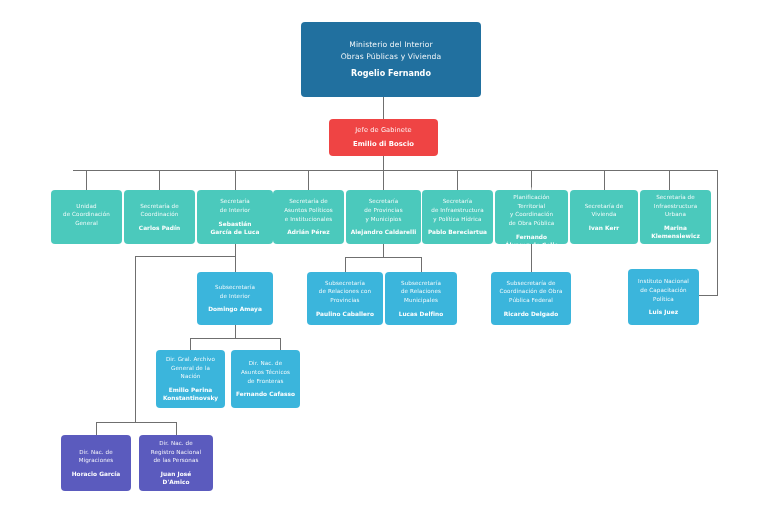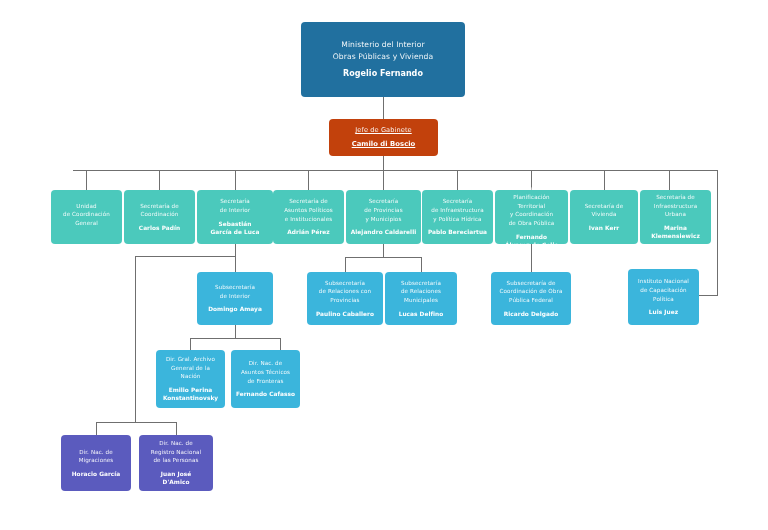--- a/index.html
+++ b/index.html
@@ -13,21 +13,21 @@
         padding:4px 4px;}
   .node .title{font-size:5.6px;line-height:1.55;font-weight:400;
                color:rgba(255,255,255,0.93);letter-spacing:.1px;
                white-space:pre-line;}
   .node .person{font-size:5.8px;line-height:1.45;font-weight:700;
                 color:#ffffff;letter-spacing:.05px;white-space:pre-line;}
   .node .person{margin-top:5px;}
 
   
   .c-dark{background:#21709F;}
-  .c-cyan{background:#c2410c;text-decoration:underline;}
+  .c-cyan{background:#ef4444;}
   .c-teal{background:#4BC9BC;}
   .c-blue{background:#3BB5DC;}
   .c-purple{background:#5B5BBE;}
 
   .root .title{font-size:7.6px;line-height:1.6;}
   .root .person{font-size:8px;margin-top:5px;}
   .chief .title{font-size:6.6px;}
   .chief .person{font-size:6.8px;margin-top:4px;}
 
   .ln{position:absolute;background:#6f6f6f;}
@@ -71,29 +71,29 @@
   <div class="ln lv" style="left:383px;top:244px;height:13px;"></div>
   <div class="ln lh" style="left:345px;top:257px;width:76px;"></div>
   <div class="ln lv" style="left:345px;top:257px;height:15px;"></div>
   <div class="ln lv" style="left:421px;top:257px;height:15px;"></div>
 
   <div class="ln lv" style="left:531px;top:244px;height:28px;"></div>
 
   <div class="ln lv" style="left:717px;top:170px;height:125px;"></div>
   <div class="ln lh" style="left:698px;top:295px;width:20px;"></div>
 
-  <div class="node c-dark root" style="left:301px;top:22px;width:164px;height:75px;">
+  <div class="node c-dark root" style="left:301px;top:22px;width:180px;height:75px;">
     <div class="title">Ministerio del Interior
 Obras Públicas y Vivienda</div>
     <div class="person">Rogelio Fernando</div>
   </div>
 
   <div class="node c-cyan chief" style="left:329px;top:119px;width:109px;height:37px;">
     <div class="title">Jefe de Gabinete</div>
-    <div class="person">Camilo di Boscio</div>
+    <div class="person">Emilio di Boscio</div>
   </div>
 
   <div class="node c-teal" style="left:51px;top:190px;width:71px;height:54px;">
     <div class="title">Unidad
 de Coordinación
 General</div>
     <div class="person"></div>
   </div>
   <div class="node c-teal" style="left:124px;top:190px;width:71px;height:54px;">
     <div class="title">Secretaría de

